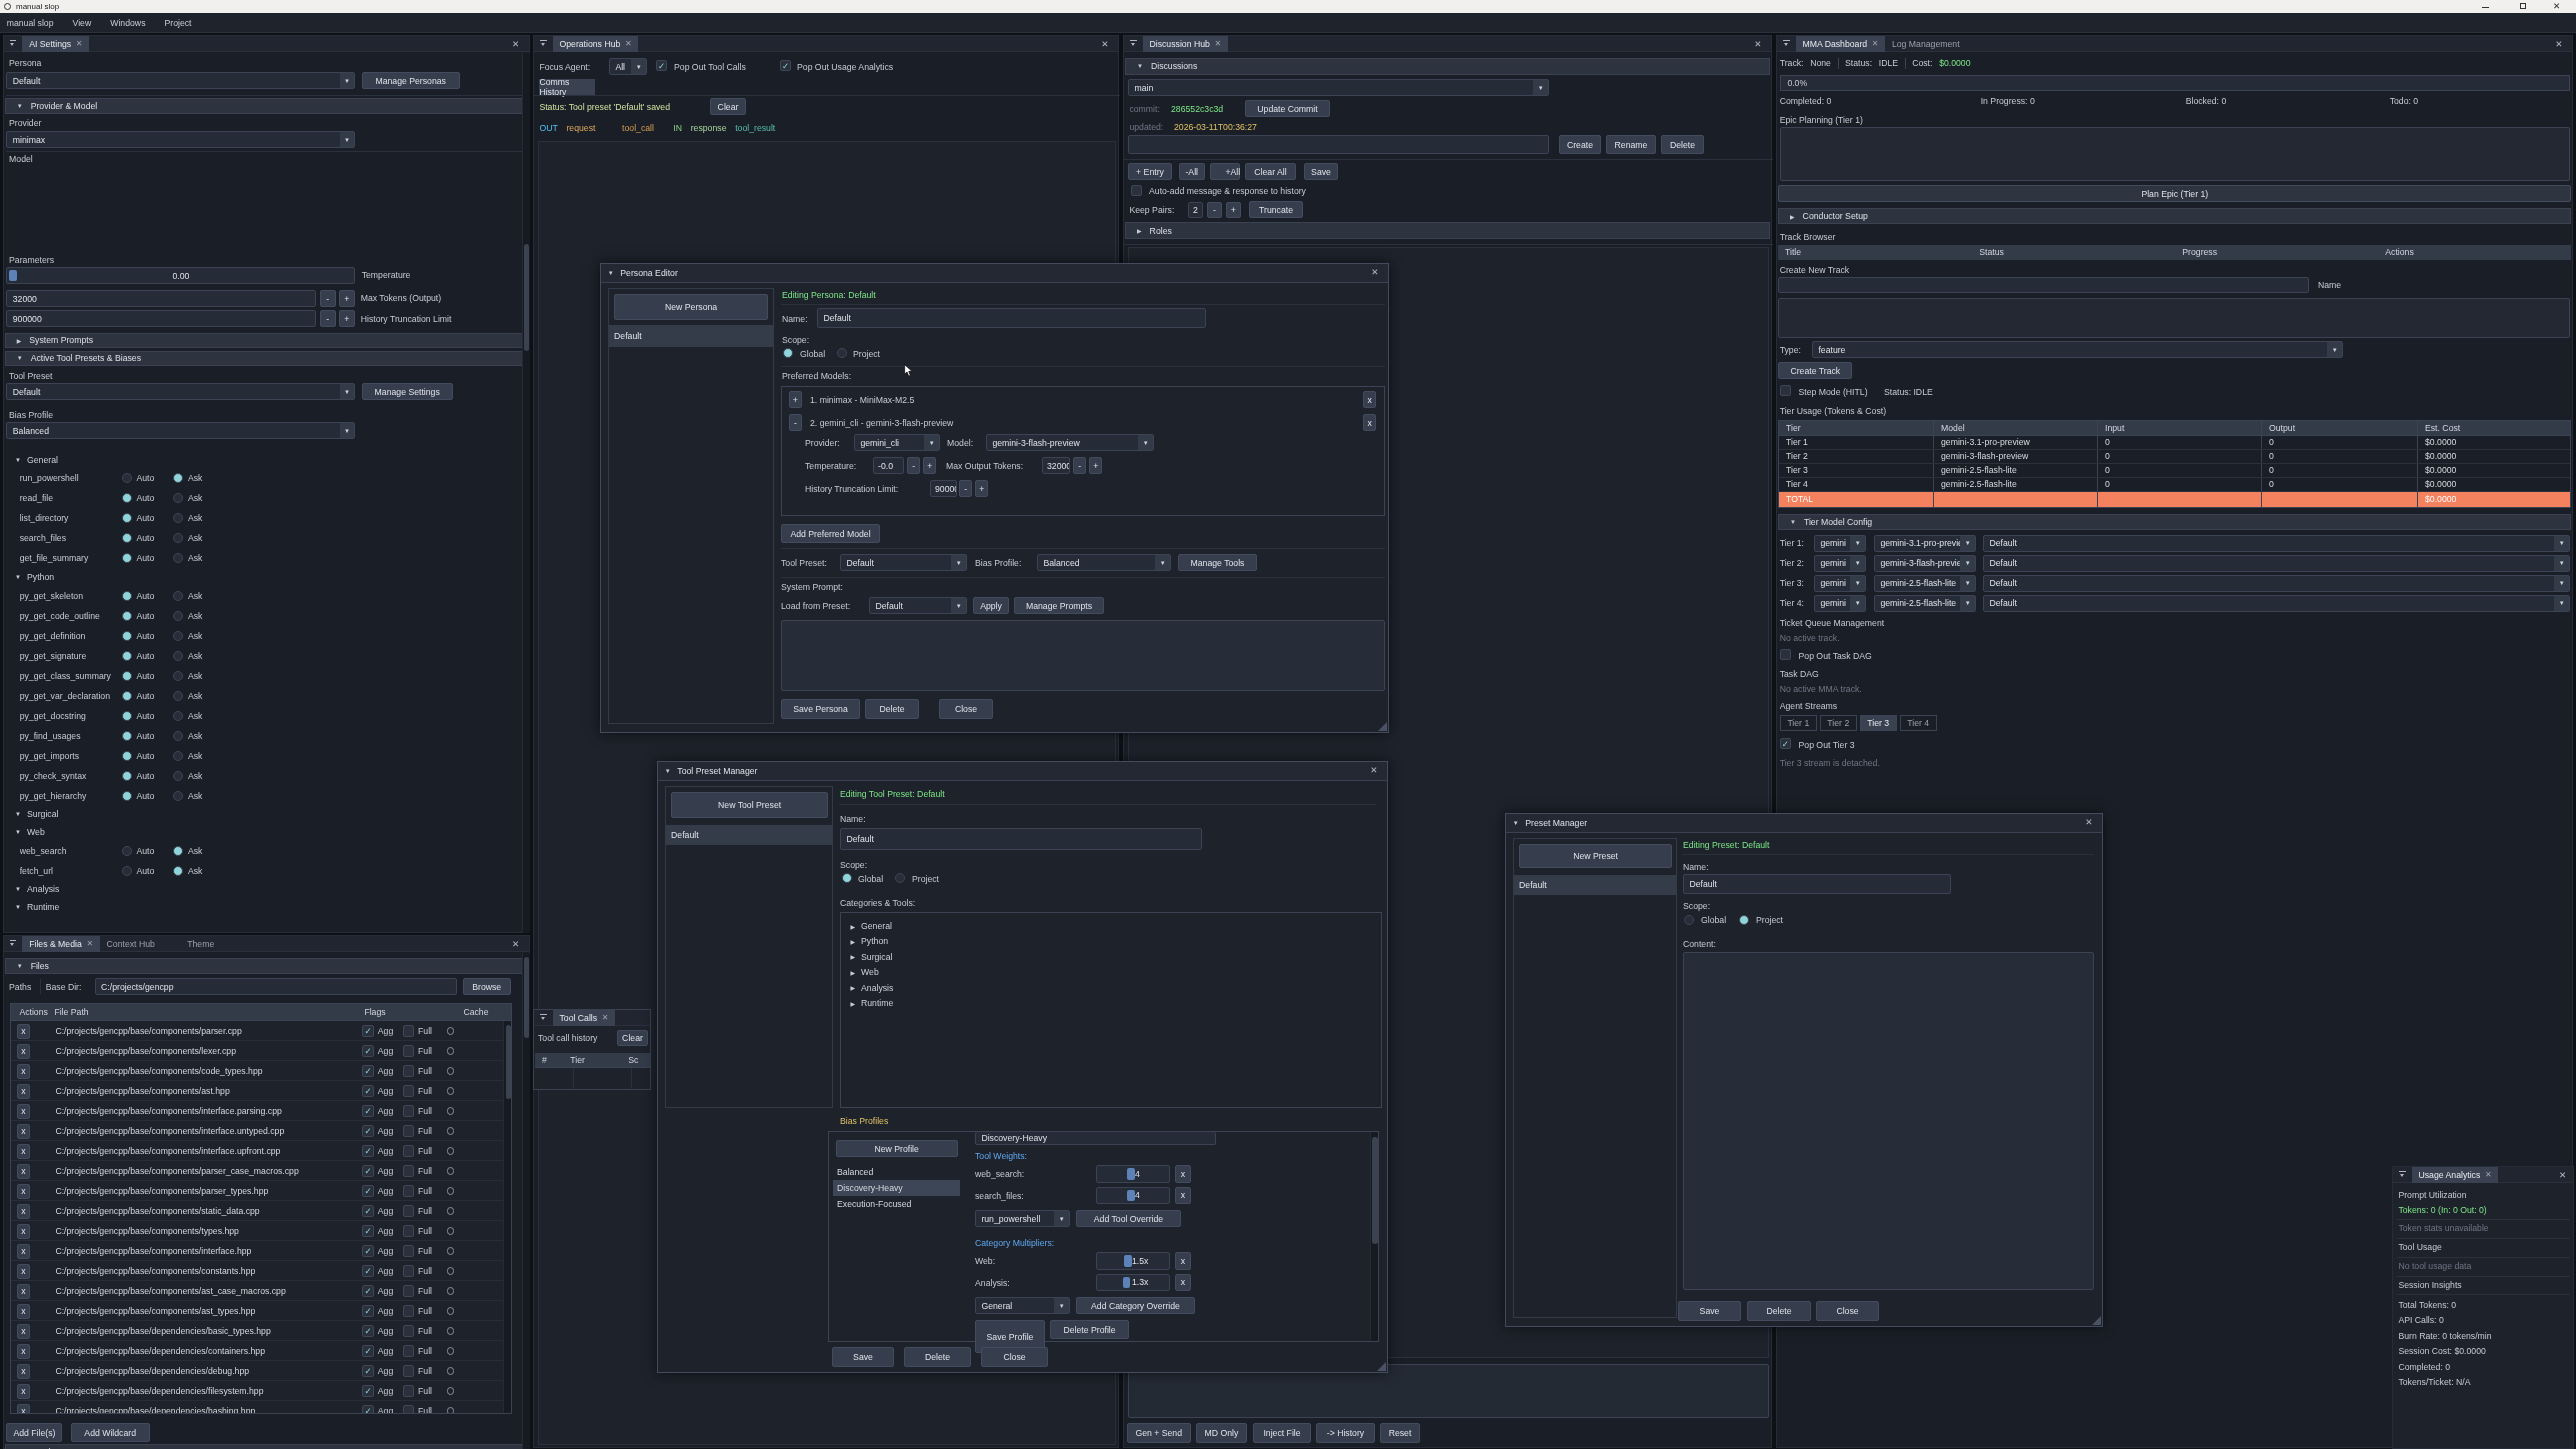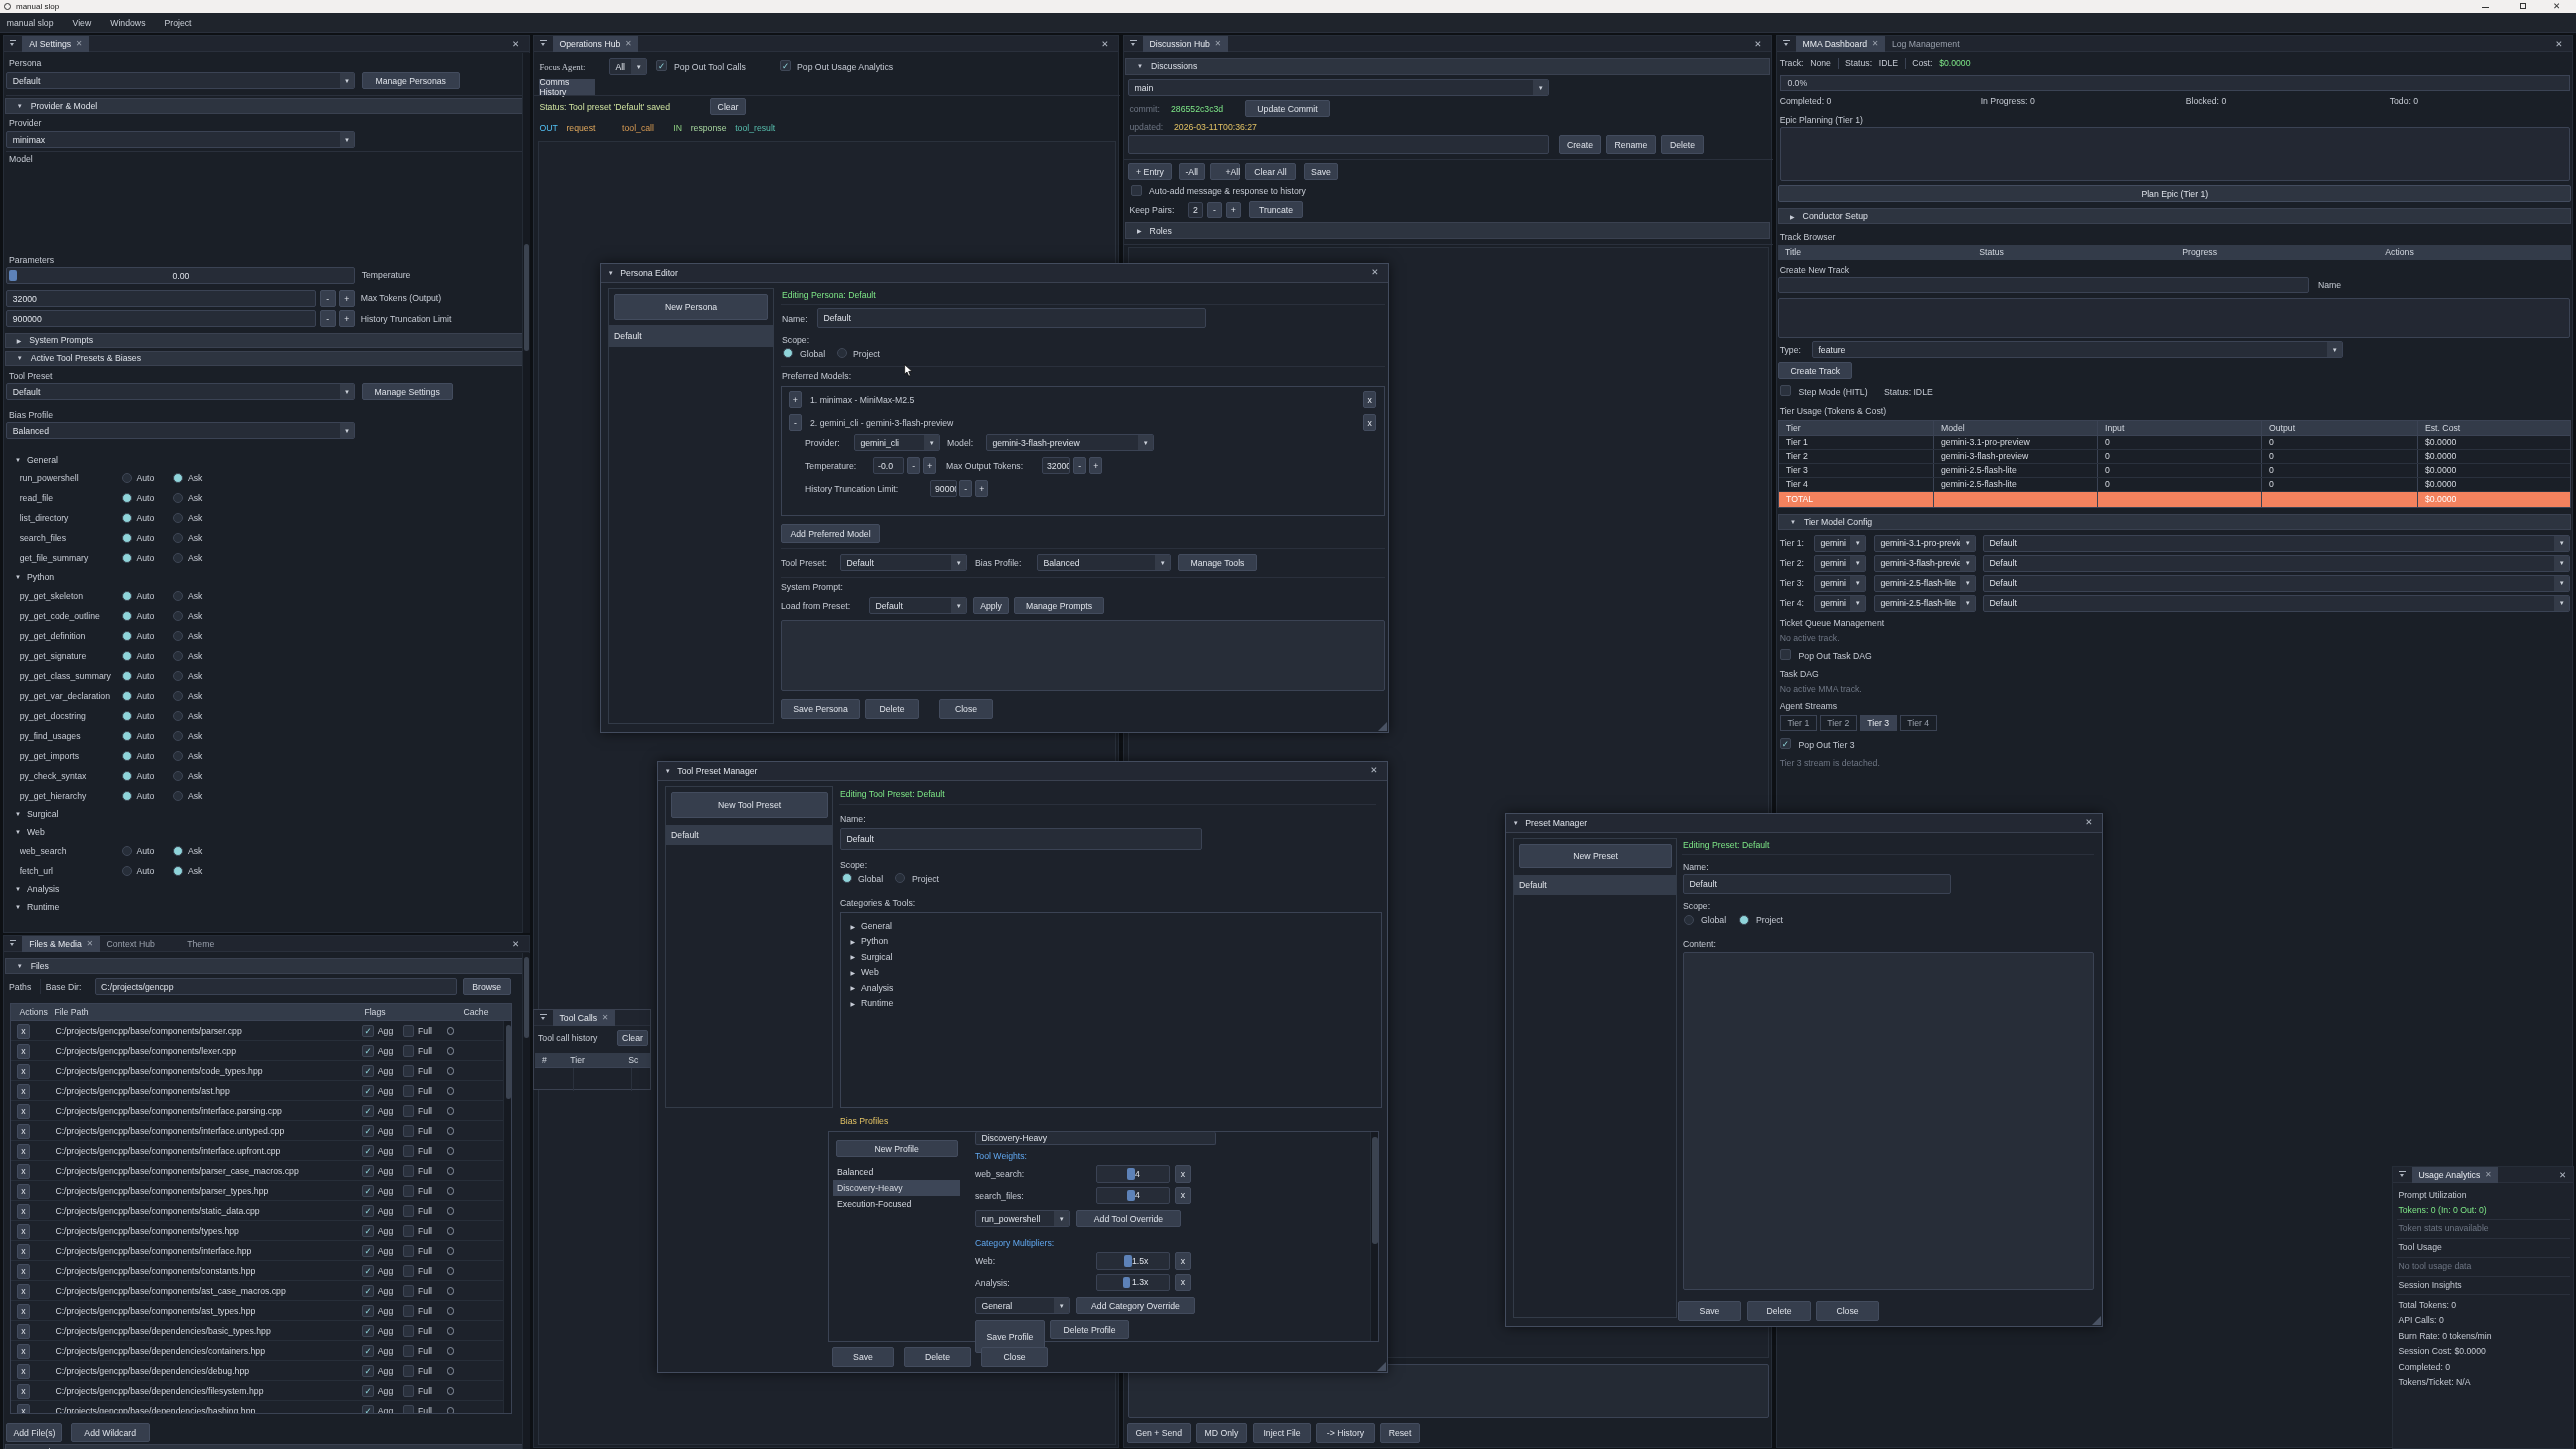--- a/index.html
+++ b/index.html
@@ -562,21 +562,21 @@
 
 <div class="panel" style="left:533px;top:35px;width:586px;height:1413px;">
   <div class="tabstrip">
     <span class="dockicon"></span>
     <span class="tab active">
       <span>Operations Hub</span>
         <span class="tab-x">✕</span>
     </span>
     <span class="panel-x" style="right:9.4px;">✕</span>
   </div>
-  <div class="abs lbl" style="left:5.4px;top:26px;font-family:Liberation Serif, serif;">Focus Agent:</div>
+  <div class="abs lbl" style="left:5.4px;top:26px;">Focus Agent:</div>
   <div class="select" style="left:75px;top:22px;width:38px;height:17px;">
     <span class="sv">All</span>
       <span class="arr">▼</span>
   </div>
   <span class="cb on abs" style="left:122px;top:24px;">✓</span>
   <div class="abs lbl" style="left:140px;top:26px;">Pop Out Tool Calls</div>
   <span class="cb on abs" style="left:246px;top:24px;">✓</span>
   <div class="abs lbl" style="left:263px;top:26px;">Pop Out Usage Analytics</div>
   <div class="abs" style="left:5.4px;top:43px;width:56px;height:16px;background:#3a4252;color:#e4e7ed;display:flex;align-items:center;justify-content:center;">Comms History</div>
   <div class="divider" style="left:0;top:59px;width:586px;height:0.7px;"></div>

